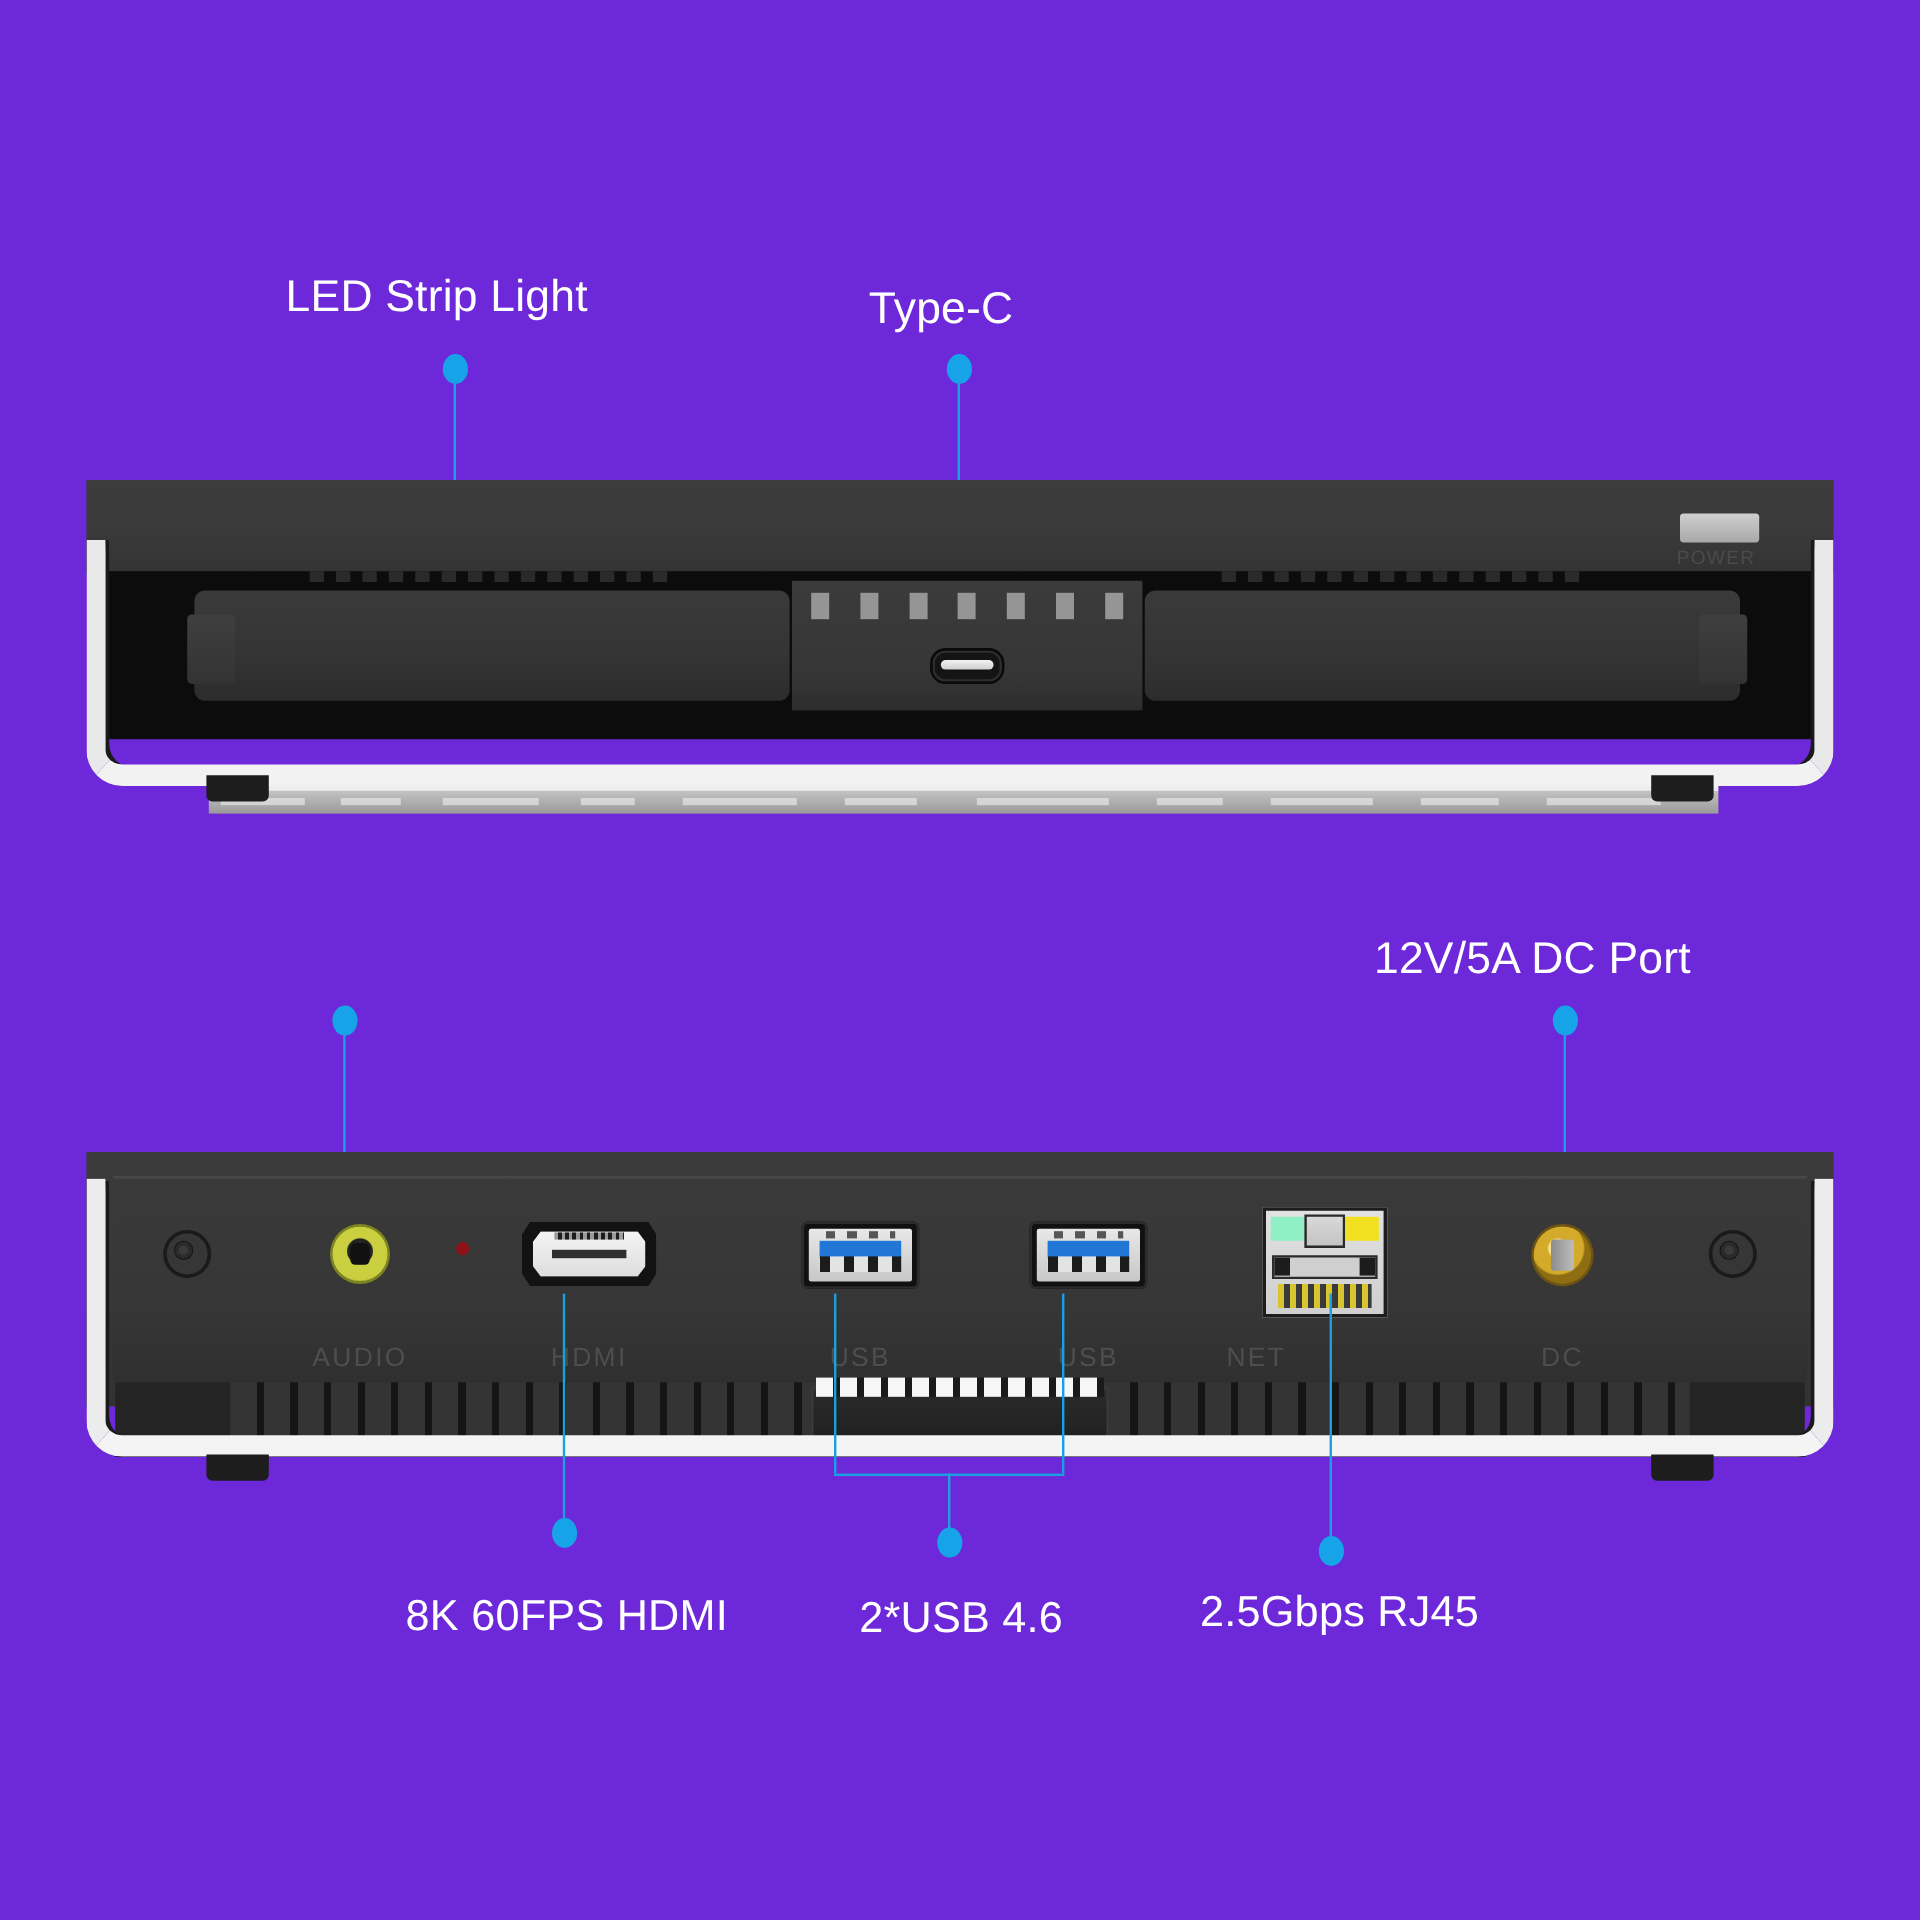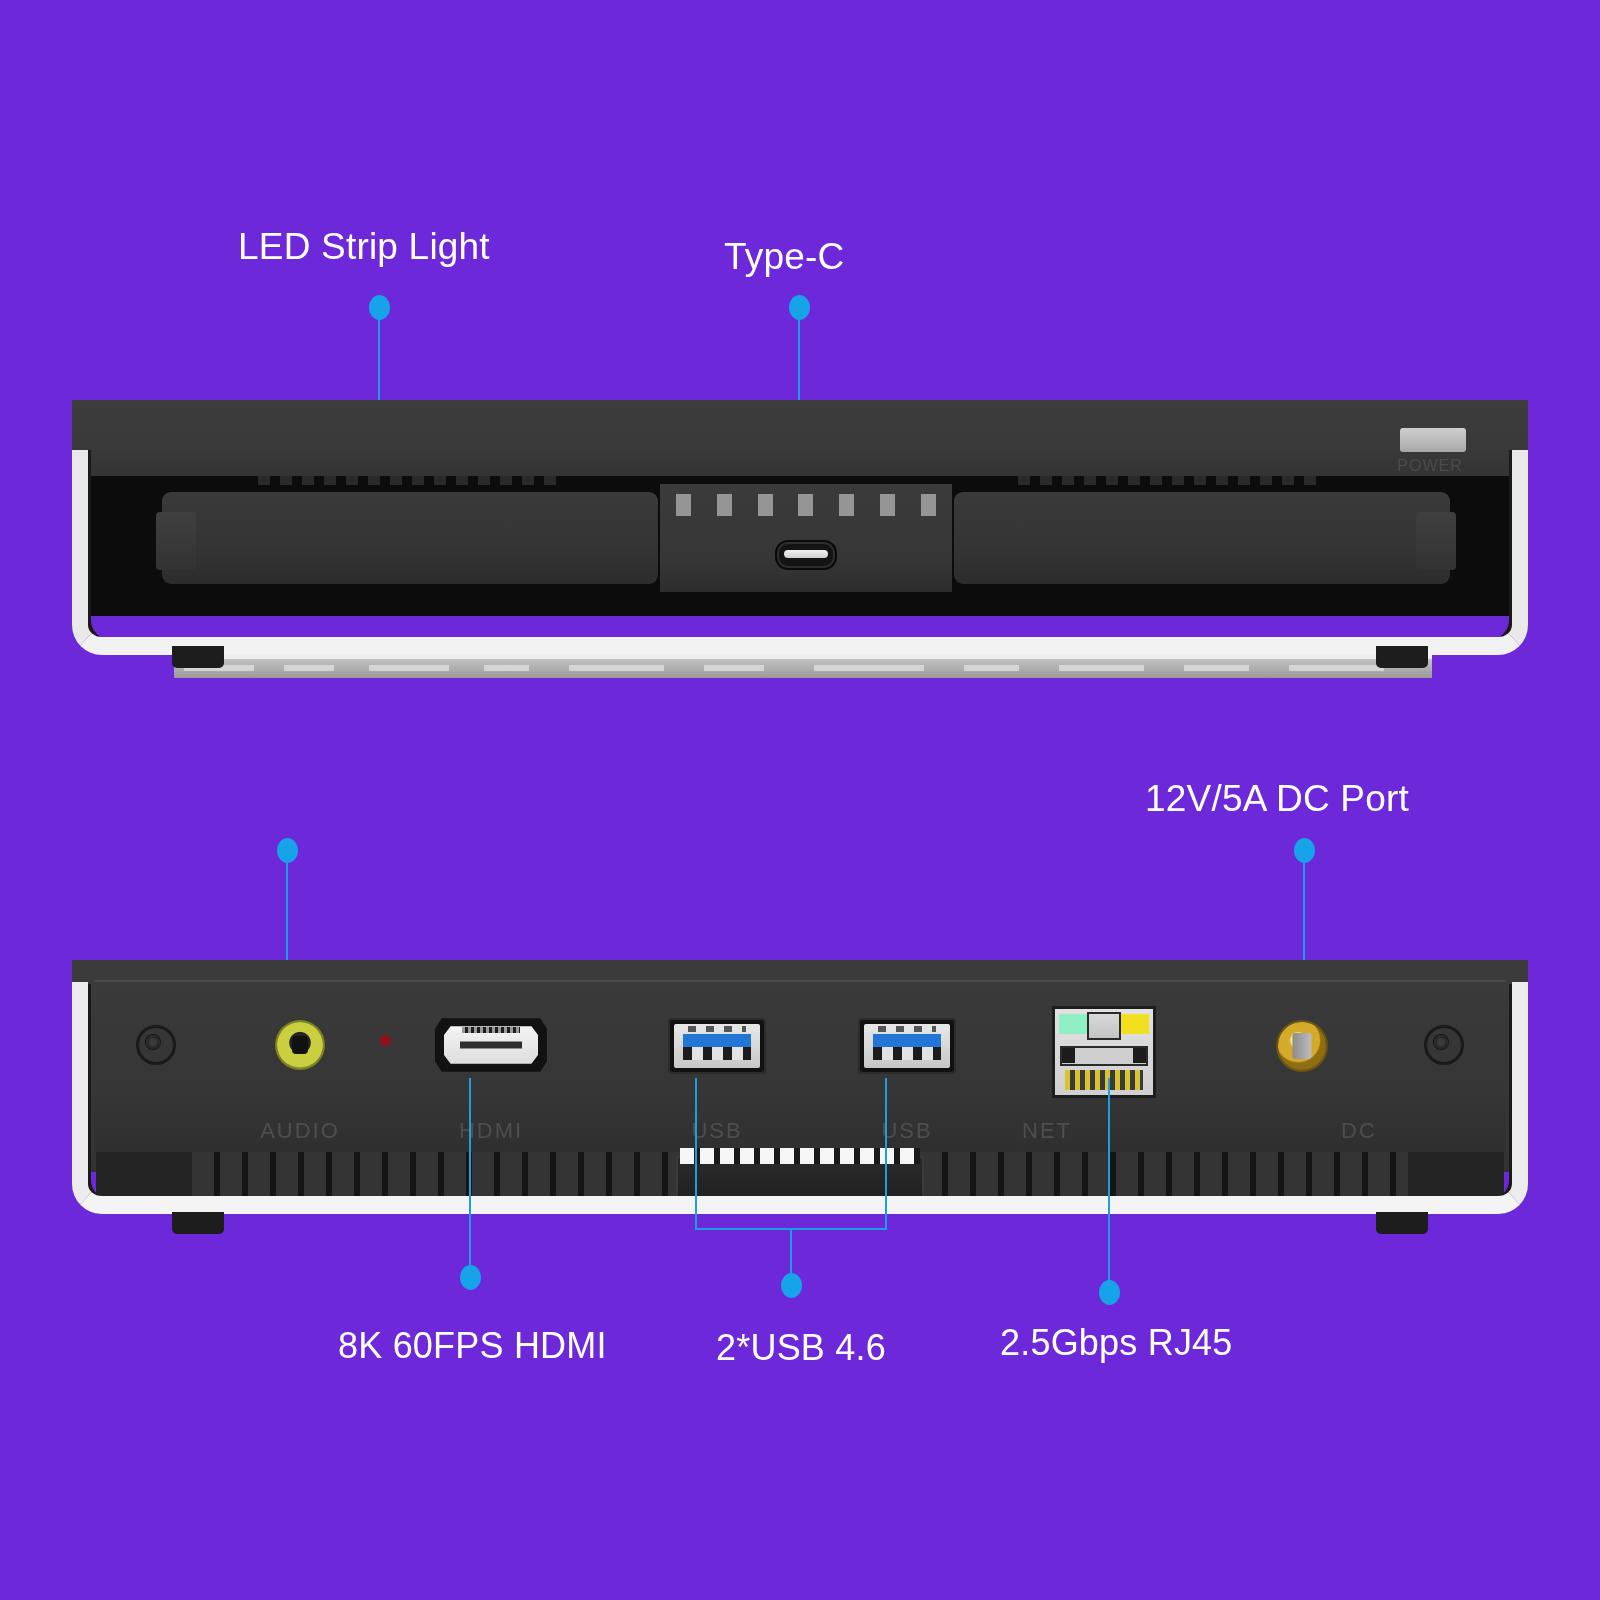--- a/index.html
+++ b/index.html
@@ -394,21 +394,21 @@
         <div class="rj45" style="left:958px;">
           <div class="rj45-led l"></div>
           <div class="rj45-led r"></div>
           <div class="rj45-key"></div>
           <div class="rj45-mid"></div>
           <div class="rj45-pins"></div>
         </div>
         <div class="port-label" style="left:900px;width:106px;">NET</div>
 
         <div class="dc-jack" style="left:1184px;"></div>
-        <div class="port-label" style="left:1212px;width:106px;">DC</div>
+        <div class="port-label" style="left:1155px;width:106px;">DC</div>
 
         <div class="screw" style="right:42px;"></div>
       </div>
 
       <div class="fins">
         <div class="fin-wrap"></div>
         <div class="cap"></div>
       </div>
       <div class="white-vent-box"></div>
       <div class="white-vent"></div>

